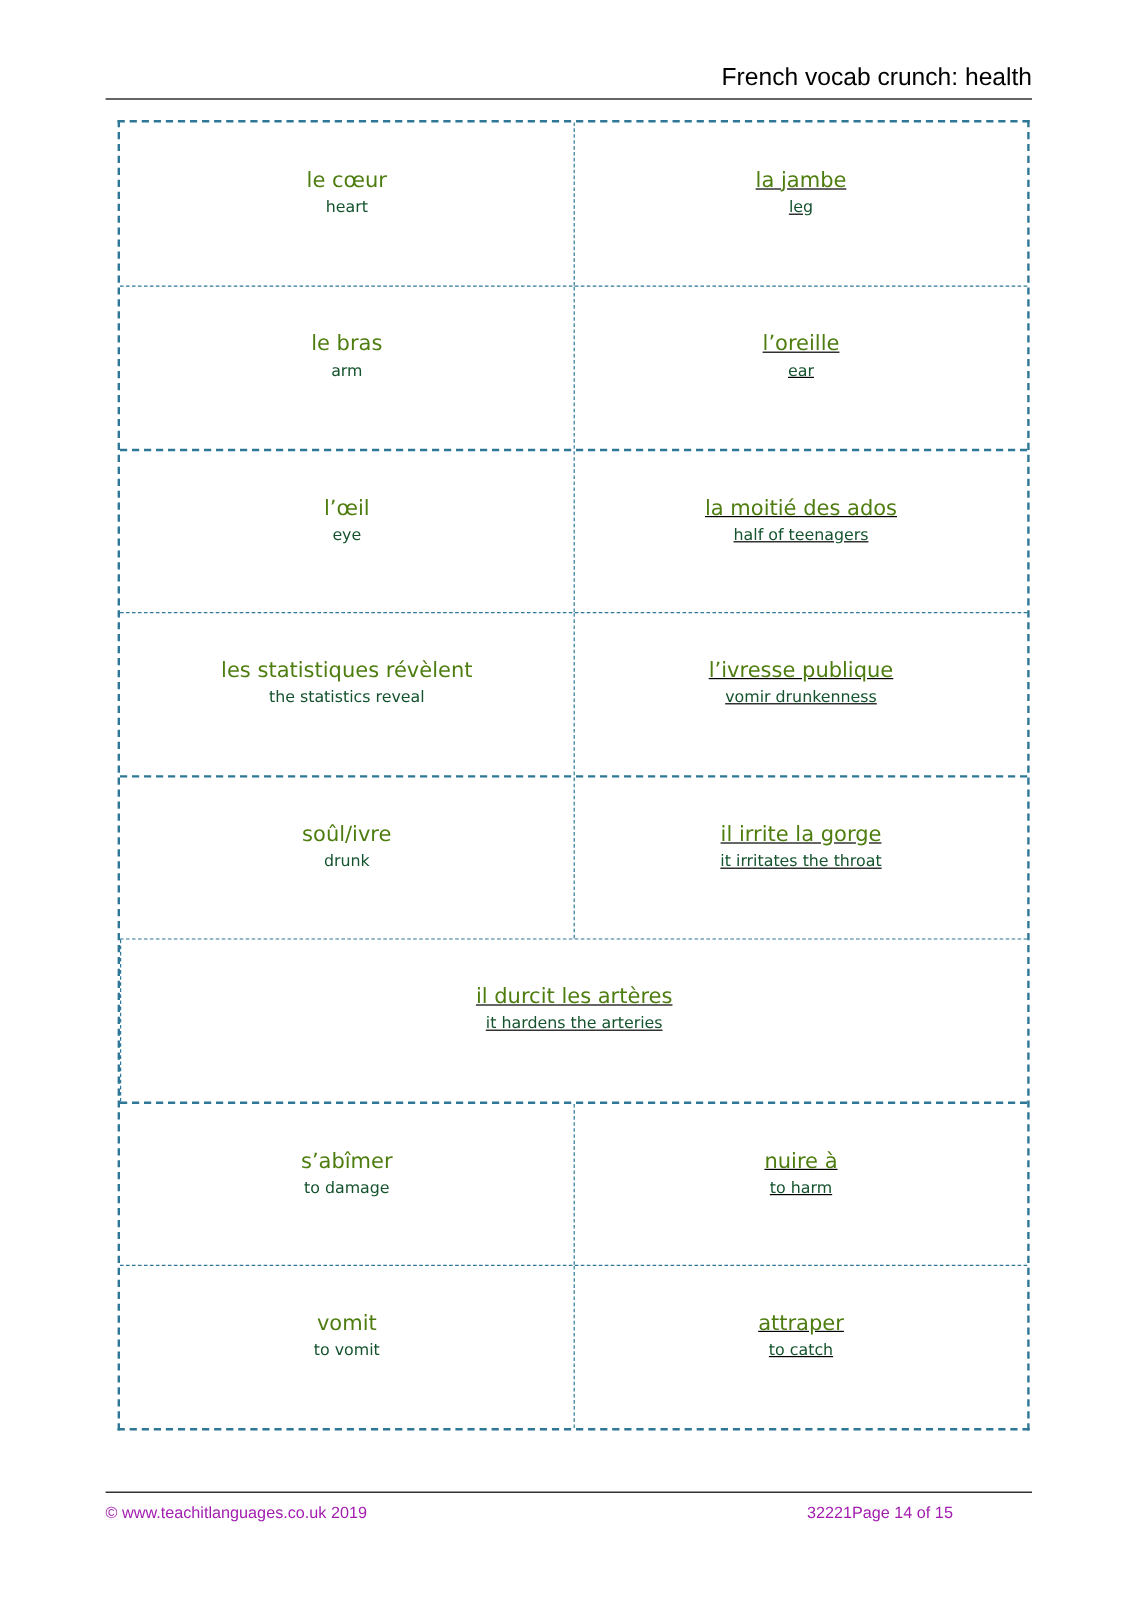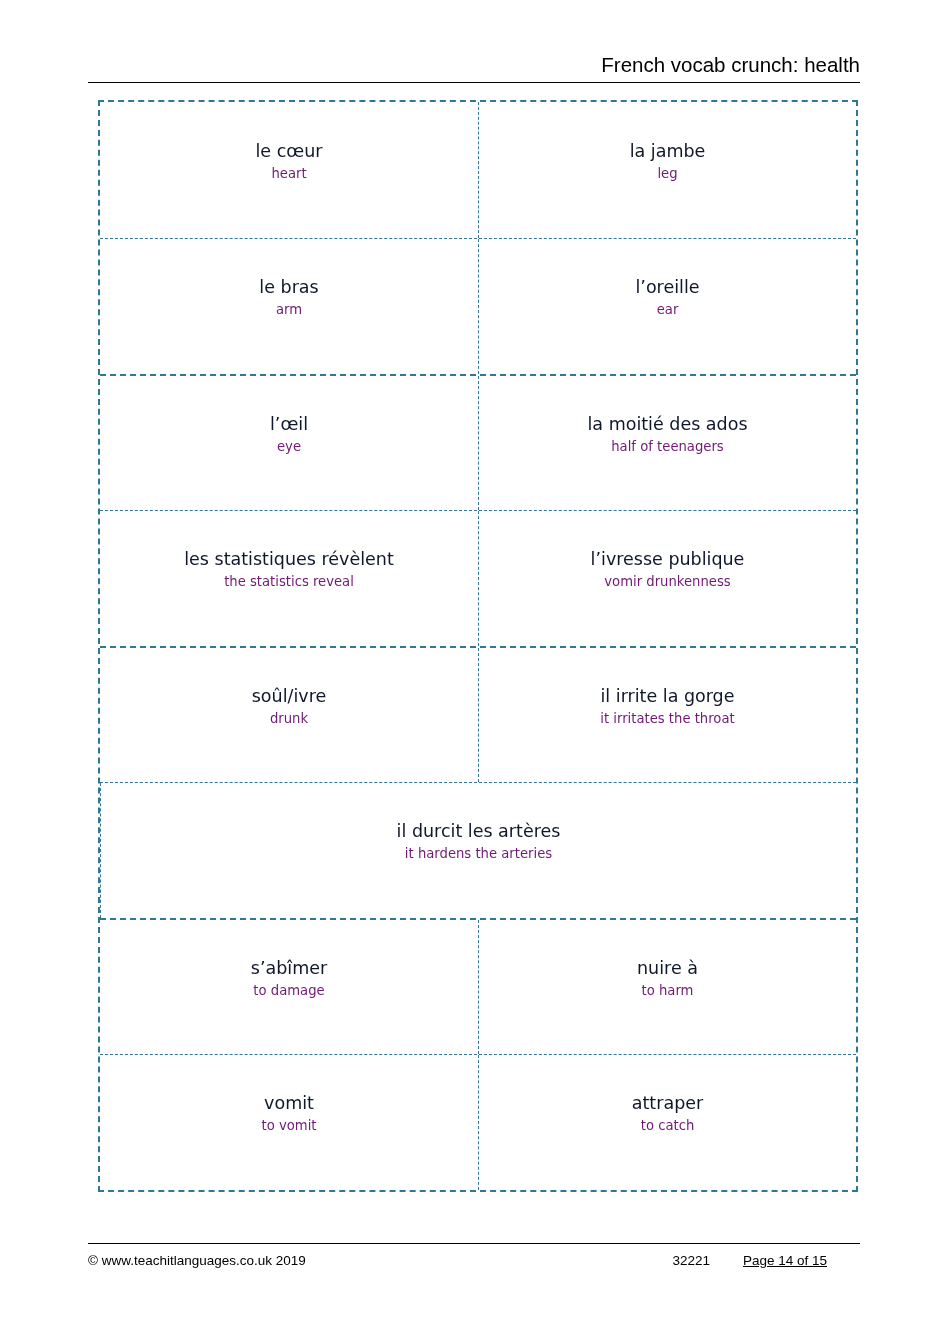--- a/index.html
+++ b/index.html
@@ -74,37 +74,38 @@
     box-sizing: border-box;
     display: flex;
     flex-direction: column;
     align-items: center;
     justify-content: center;
     padding-bottom: 18px;
     overflow: hidden;
   }
   .cell.right {
     border-left: 1px dashed #2f7796;
+    text-decoration: underline;
   }
 
   .term {
     font-family: "DejaVu Sans", sans-serif;
     font-size: 17.5px;
     line-height: 23px;
     font-weight: 400;
-    color: #0f172a;
+    color: #4d7c0f;
     text-align: center;
     white-space: nowrap;
   }
   .gloss {
     font-family: "DejaVu Sans", sans-serif;
     font-size: 13.2px;
     line-height: 19px;
     font-weight: 400;
-    color: #701a75;
+    color: #14532d;
     text-align: center;
     white-space: nowrap;
     margin-top: 1px;
   }
 
   
   .footer {
     position: absolute;
     left: 88px;
     top: 1243px;
@@ -114,25 +115,25 @@
     border-top: 1.3px solid #000000;
     width: 772px;
   }
   .footer-row {
     display: flex;
     align-items: baseline;
     margin-top: 8px;
     font-family: "Liberation Sans", sans-serif;
     font-size: 13.5px;
     line-height: 18px;
-    color: #000000;
+    color: #a21caf;
   }
   .footer-left   { flex: 0 0 330px; text-align: left; white-space: nowrap; }
   .footer-center { flex: 1 1 auto;  text-align: right; padding-left: 12px; white-space: nowrap; }
-  .footer-right  { flex: 0 0 150px; text-align: center; white-space: nowrap; text-decoration: underline; }
+  .footer-right  { flex: 0 0 150px; text-align: left; white-space: nowrap; }
 </style>
 </head>
 <body>
 
 <div class="page">
 
   <div class="header">
     <div class="header-title">French vocab crunch: health</div>
     <div class="header-rule"></div>
   </div>

